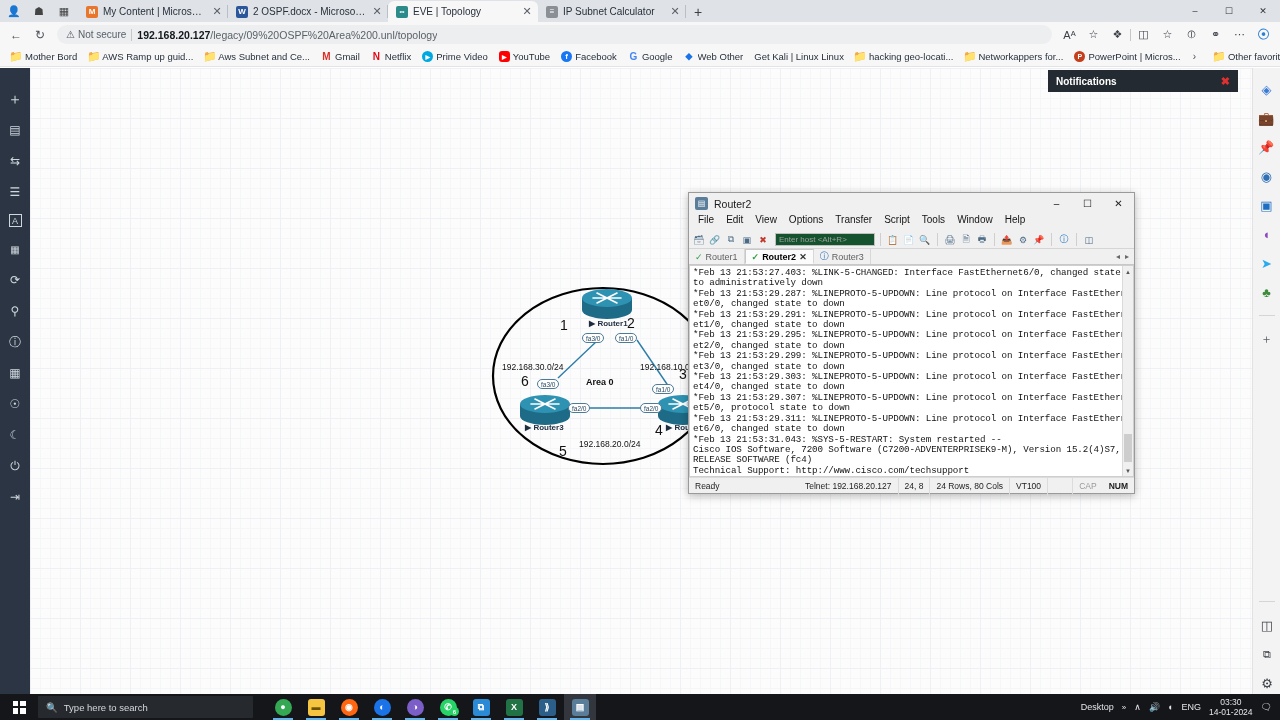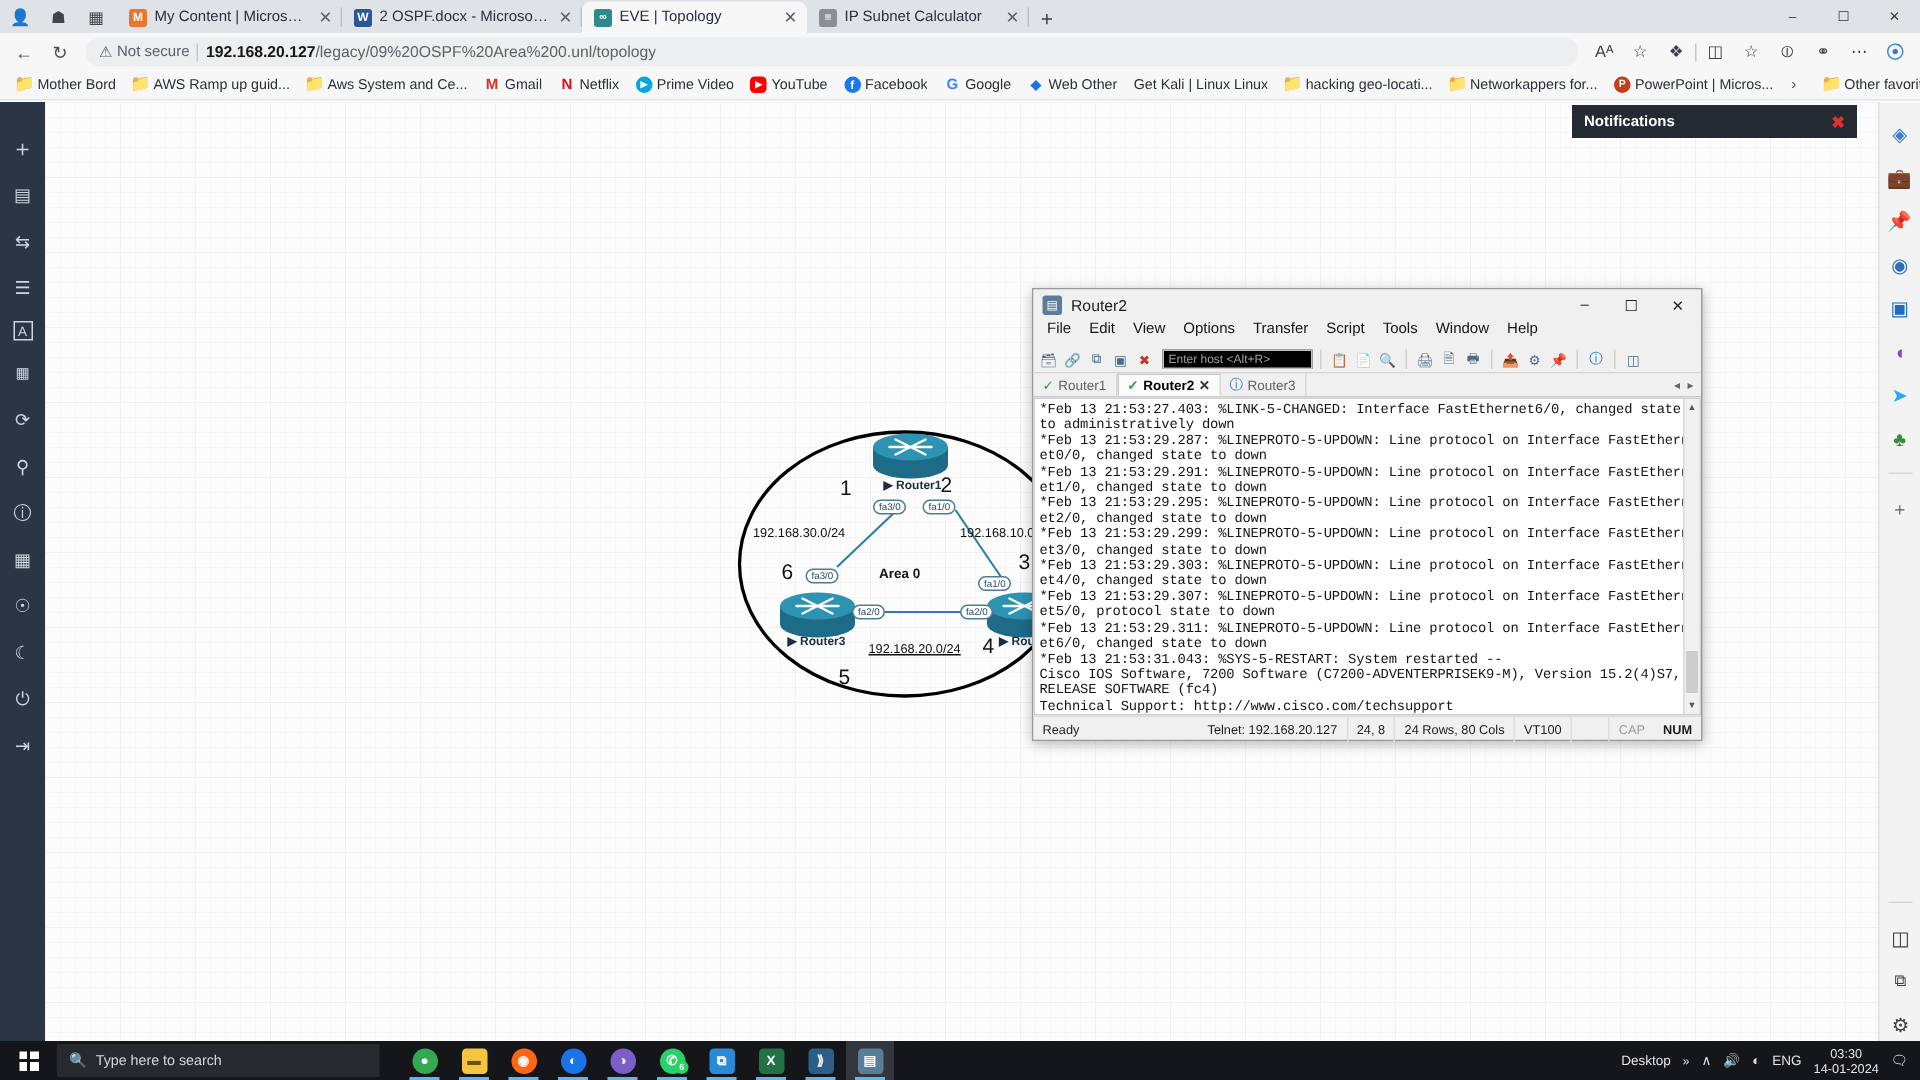--- a/index.html
+++ b/index.html
@@ -126,21 +126,21 @@
   .topo svg { position: absolute; left: 0; top: 0; }
   .nodelbl {
     position: absolute; font-size: 8px; color: #1d2d3e; white-space: nowrap;
     font-family: "Liberation Sans", sans-serif; font-weight: bold;
   }
   .iflbl {
     position: absolute; font-size: 6.5px; color: #2a4a63; background: #fff;
     border: 1px solid #4d7a96; border-radius: 7px; padding: 0.5px 3px; white-space: nowrap;
     font-family: "Liberation Sans", sans-serif;
   }
-  .netlbl { position: absolute; font-size: 8.5px; color: #111; white-space: nowrap; }
+  .netlbl { position: absolute; font-size: 8.5px; color: #111; white-space: nowrap; margin-top: 12px; }
   .numlbl { position: absolute; font-size: 14px; color: #111; }
   .arealbl { position: absolute; font-size: 9px; color: #111; font-weight: bold; }
 
   
   .scrt {
     position: absolute; left: 688px; top: 192px; width: 447px; height: 302px;
     background: #f0f0f0; border: 1px solid #9a9a9a; box-shadow: 0 2px 8px rgba(0,0,0,.28);
     display: flex; flex-direction: column; z-index: 20;
   }
   .scrt-title {
@@ -157,21 +157,21 @@
     font-size: 10px; color: #141414; flex: 0 0 17px; background: #f0f0f0;
   }
   .scrt-menu span { padding: 0 6px; }
   .scrt-tools {
     height: 18px; background: #f0f0f0; display: flex; align-items: center;
     flex: 0 0 18px; border-bottom: 1px solid #d5d5d5; padding-left: 3px; gap: 2px;
   }
   .tti { width: 14px; height: 14px; display: flex; align-items: center; justify-content: center;
     font-size: 9px; color: #4a6a86; }
   .hostbox {
-    width: 100px; height: 13px; background: #000000; border: 1px solid #c0c0c0;
+    width: 100px; height: 13px; background: #14532d; border: 1px solid #c0c0c0;
     font-size: 8px; color: #a0a0a0; display: flex; align-items: center; padding-left: 3px;
     margin-left: 3px;
   }
   .tdiv { width: 1px; height: 13px; background: #cfcfcf; margin: 0 3px; }
   .scrt-tabs {
     height: 16px; background: #f0f0f0; display: flex; align-items: stretch;
     flex: 0 0 16px; font-size: 9px; border-bottom: 1px solid #c8c8c8;
   }
   .sct { display: flex; align-items: center; gap: 3px; padding: 0 6px; color: #5f5f5f;
     border-right: 1px solid #d8d8d8; }
@@ -306,21 +306,21 @@
     <div class="bm">
         <span class="bmico folder">📁</span>
         <span class="bmlabel">Mother Bord</span>
       </div>
     <div class="bm">
         <span class="bmico folder">📁</span>
         <span class="bmlabel">AWS Ramp up guid...</span>
       </div>
     <div class="bm">
         <span class="bmico folder">📁</span>
-        <span class="bmlabel">Aws System and Ce...</span>
+        <span class="bmlabel">Aws Subnet and Ce...</span>
       </div>
     <div class="bm">
         <span class="bmico" style="color:#d93025;background:transparent;font-size:10px;">M</span>
         <span class="bmlabel">Gmail</span>
       </div>
     <div class="bm">
         <span class="bmico" style="color:#e50914;background:transparent;font-size:10px;">N</span>
         <span class="bmlabel">Netflix</span>
       </div>
     <div class="bm">
@@ -407,21 +407,21 @@
 
         <span class="iflbl" style="left:97px; top:55px;">fa3/0</span>
         <span class="iflbl" style="left:130px; top:55px;">fa1/0</span>
         <span class="iflbl" style="left:52px; top:101px;">fa3/0</span>
         <span class="iflbl" style="left:83px; top:125px;">fa2/0</span>
         <span class="iflbl" style="left:167px; top:106px;">fa1/0</span>
         <span class="iflbl" style="left:155px; top:125px;">fa2/0</span>
 
         <span class="netlbl" style="left:17px; top:72px;">192.168.30.0/24</span>
         <span class="netlbl" style="left:155px; top:72px;">192.168.10.0/24</span>
-        <span class="netlbl" style="left:94px; top:149px;text-decoration:underline;">192.168.20.0/24</span>
+        <span class="netlbl" style="left:94px; top:149px;">192.168.20.0/24</span>
 
         <span class="arealbl" style="left:101px; top:99px;">Area 0</span>
 
         <span class="numlbl" style="left:75px; top:39px;">1</span>
         <span class="numlbl" style="left:142px; top:37px;">2</span>
         <span class="numlbl" style="left:194px; top:88px;">3</span>
         <span class="numlbl" style="left:170px; top:144px;">4</span>
         <span class="numlbl" style="left:74px; top:165px;">5</span>
         <span class="numlbl" style="left:36px; top:95px;">6</span>
       </div>

